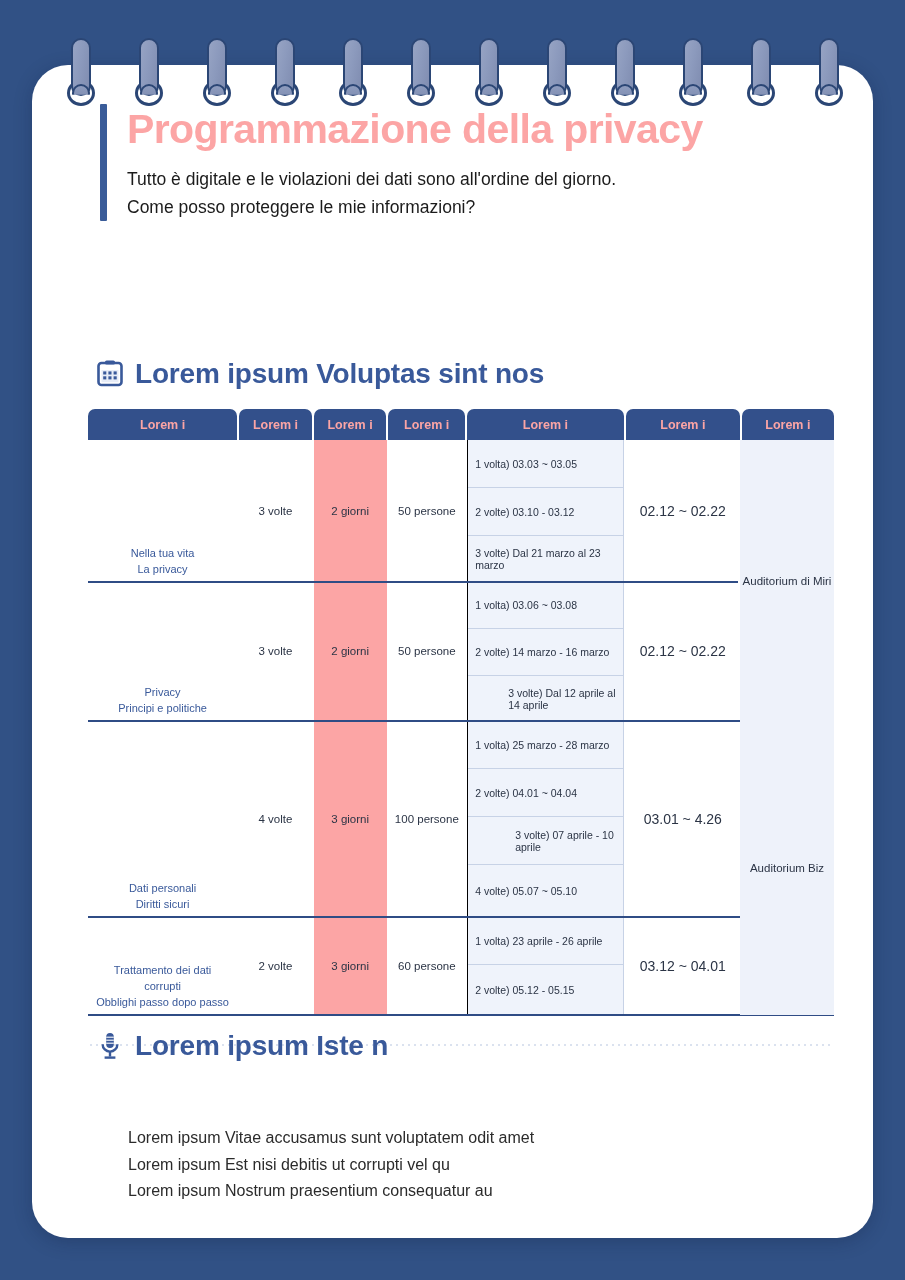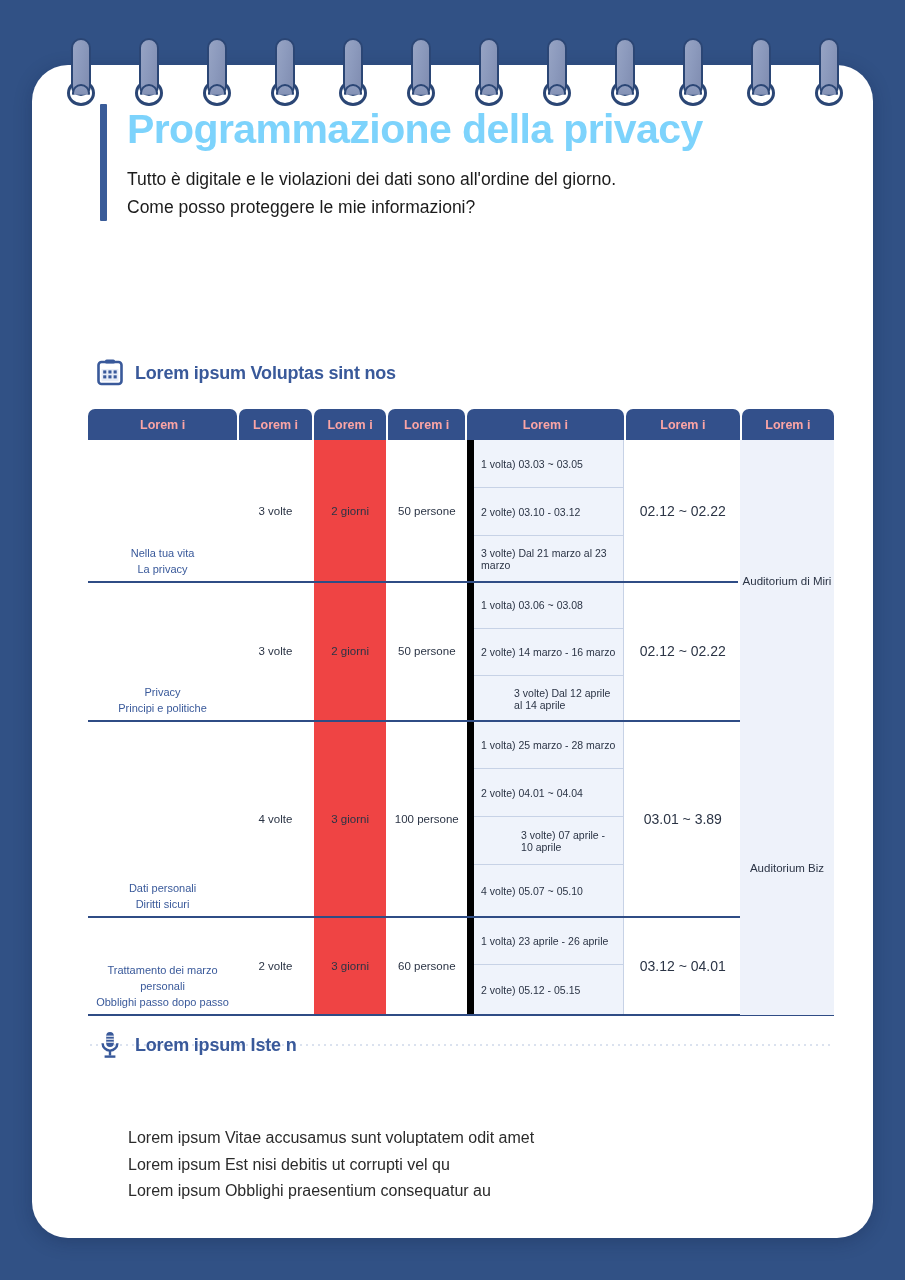--- a/index.html
+++ b/index.html
@@ -87,42 +87,42 @@
   .accent-bar {
     width: 7px;
     background: #3a5c99;
     flex: 0 0 auto;
     border-radius: 1px;
   }
   .head-text { padding-top: 2px; }
   .title {
     font-size: 41px;
     font-weight: bold;
-    color: #7dd3fc;
+    color: #fca5a5;
     letter-spacing: -0.6px;
     line-height: 1.15;
     white-space: nowrap;
   }
   .subtitle {
     margin-top: 13px;
     font-size: 17.5px;
     color: #1b1b1b;
     line-height: 1.58;
   }
 
   
   .sec-head {
     position: absolute;
     left: 96px;
     display: flex;
     align-items: center;
     gap: 11px;
   }
   .sec-head .label {
-    font-size: 18px;
+    font-size: 28px;
     font-weight: bold;
     color: #39599a;
     letter-spacing: -0.2px;
   }
   #sec-schedule { top: 358px; }
   #sec-speakers { top: 1030px; }
 
   .icon-box { width: 28px; height: 30px; display: block; }
 
   
@@ -158,41 +158,41 @@
     align-items: center;
     justify-content: center;
     text-align: center;
     padding: 4px 6px;
     line-height: 1.45;
     margin-right: 2px;
     position: relative;
   }
   .td:last-child { margin-right: 0; }
 
-  .shade { background: #ef4444; }
+  .shade { background: #fca5a5; }
   .plain { background: #ffffff; }
 
   
   .c0 { width: 152px; align-items: flex-end; }
   .c1 { width: 74px; }
   .c2 { width: 74px; }
   .c3 { width: 78px; }
   .c5 { width: 116px; }
   .c6 { width: 94px; }
 
   .c0 .cell-txt { font-size: 11px; color: #39599a; }
   .c5 { font-size: 14px; color: #2b3445; }
   .c6 { font-size: 11.5px; color: #2b3445; }
 
   
   .sessions {
     width: 160px;
     margin-right: 2px;
     background: #eff3fb;
-    border-left: 7px solid #000000;
+    border-left: 1px solid #000000;
     border-right: 1px solid #c7d2e6;
     display: flex;
     flex-direction: column;
   }
   .sess {
     flex: 1 1 0;
     display: flex;
     align-items: center;
     padding: 0 7px;
     font-size: 10.5px;
@@ -402,27 +402,27 @@
         </div>
         <div class="td c1 plain">4 volte</div>
         <div class="td c2 shade">3 giorni</div>
         <div class="td c3 plain">100 persone</div>
         <div class="sessions">
           <div class="sess" style="flex: 0 0 48px;">1 volta) 25 marzo - 28 marzo</div>
           <div class="sess" style="flex: 0 0 48px;">2 volte) 04.01 ~ 04.04</div>
           <div class="sess" style="flex: 0 0 48px; padding-left: 47px;">3 volte) 07 aprile - 10 aprile</div>
           <div class="sess" style="flex: 0 0 52px;">4 volte) 05.07 ~ 05.10</div>
         </div>
-        <div class="td c5 plain">03.01 ~ 3.89</div>
+        <div class="td c5 plain">03.01 ~ 4.26</div>
         <div class="td c6" style="background: transparent;"></div>
       </div>
       <div class="trow" style="height: 98px;">
         <div class="td c0 plain">
           <div class="cell-txt">
-            <div>Trattamento dei marzo personali</div>
+            <div>Trattamento dei dati corrupti</div>
             <div>Obblighi passo dopo passo</div>
           </div>
         </div>
         <div class="td c1 plain">2 volte</div>
         <div class="td c2 shade">3 giorni</div>
         <div class="td c3 plain">60 persone</div>
         <div class="sessions">
           <div class="sess" style="flex: 0 0 48px;">1 volta) 23 aprile - 26 aprile</div>
           <div class="sess" style="flex: 0 0 50px;">2 volte) 05.12 - 05.15</div>
         </div>
@@ -453,14 +453,14 @@
       <line x1="14" y1="20.6" x2="14" y2="25.6" stroke="#39599a" stroke-width="2.4"></line>
       <line x1="8.6" y1="26.6" x2="19.4" y2="26.6" stroke="#39599a" stroke-width="2.4"></line>
     </svg>
   </span>
   <span class="label">Lorem ipsum Iste n</span>
 </div>
 
 <div class="speakers" id="speakers">
     <div class="sp-line">Lorem ipsum Vitae accusamus sunt voluptatem odit amet</div>
     <div class="sp-line">Lorem ipsum Est nisi debitis ut corrupti vel qu</div>
-    <div class="sp-line">Lorem ipsum Obblighi praesentium consequatur au</div>
+    <div class="sp-line">Lorem ipsum Nostrum praesentium consequatur au</div>
   </div>
 
 </body></html>

